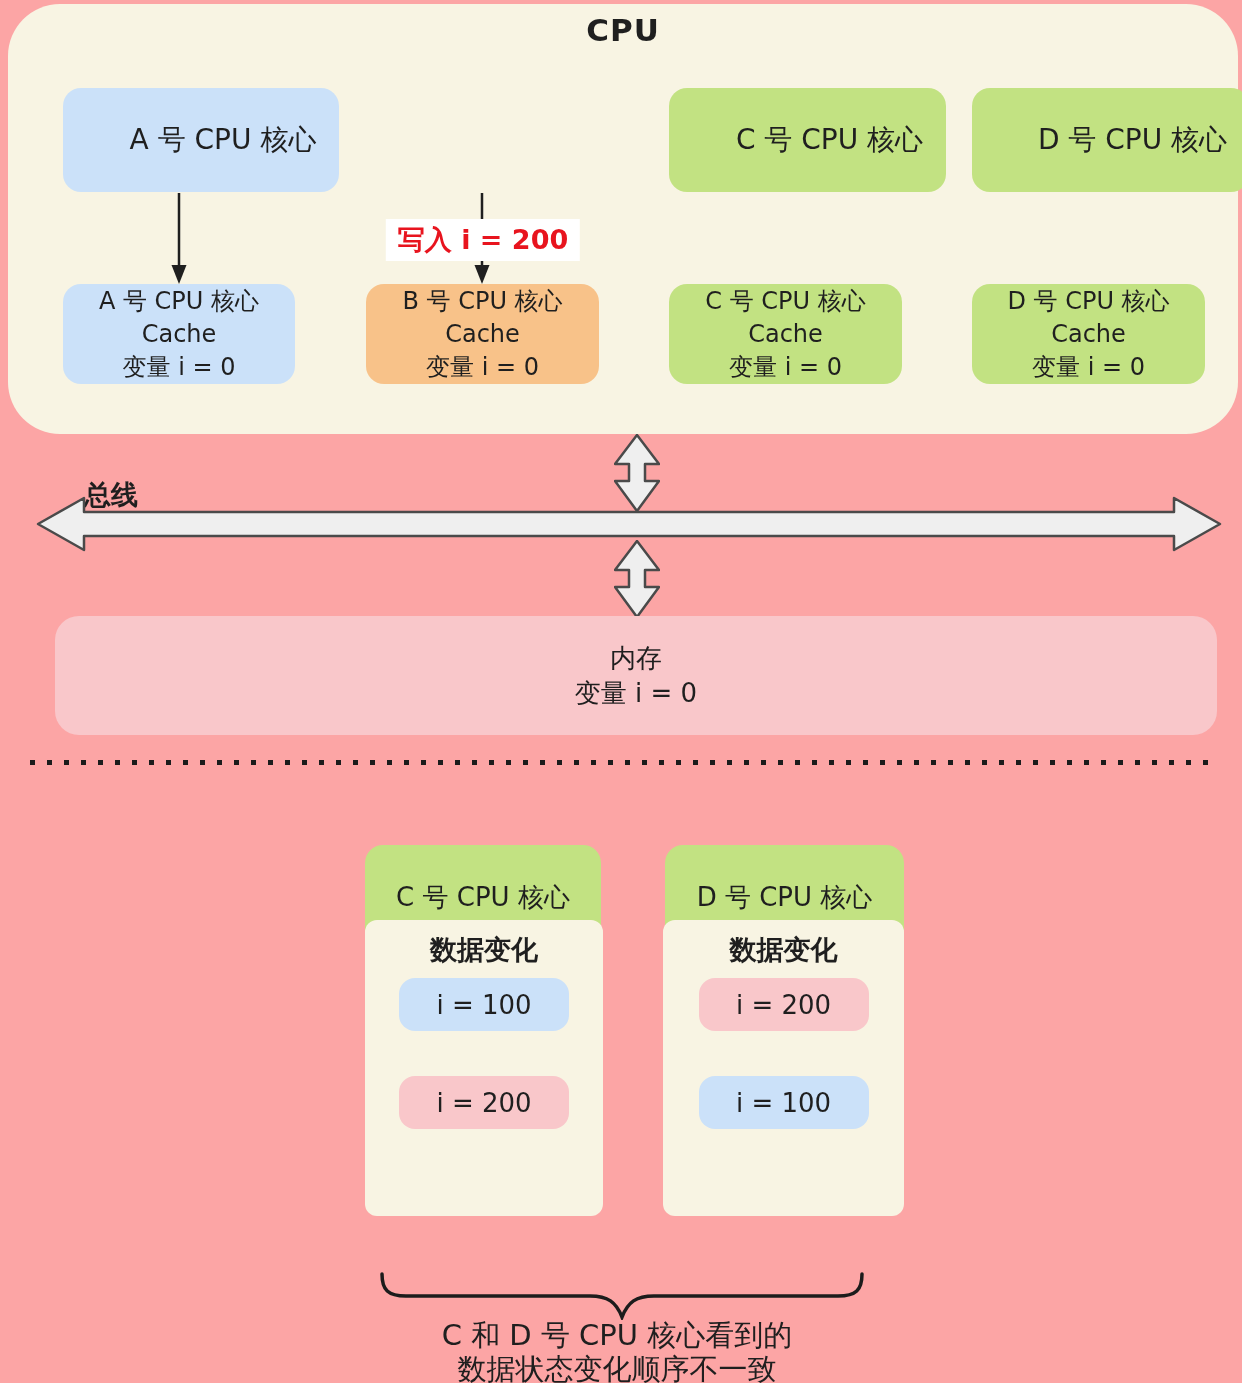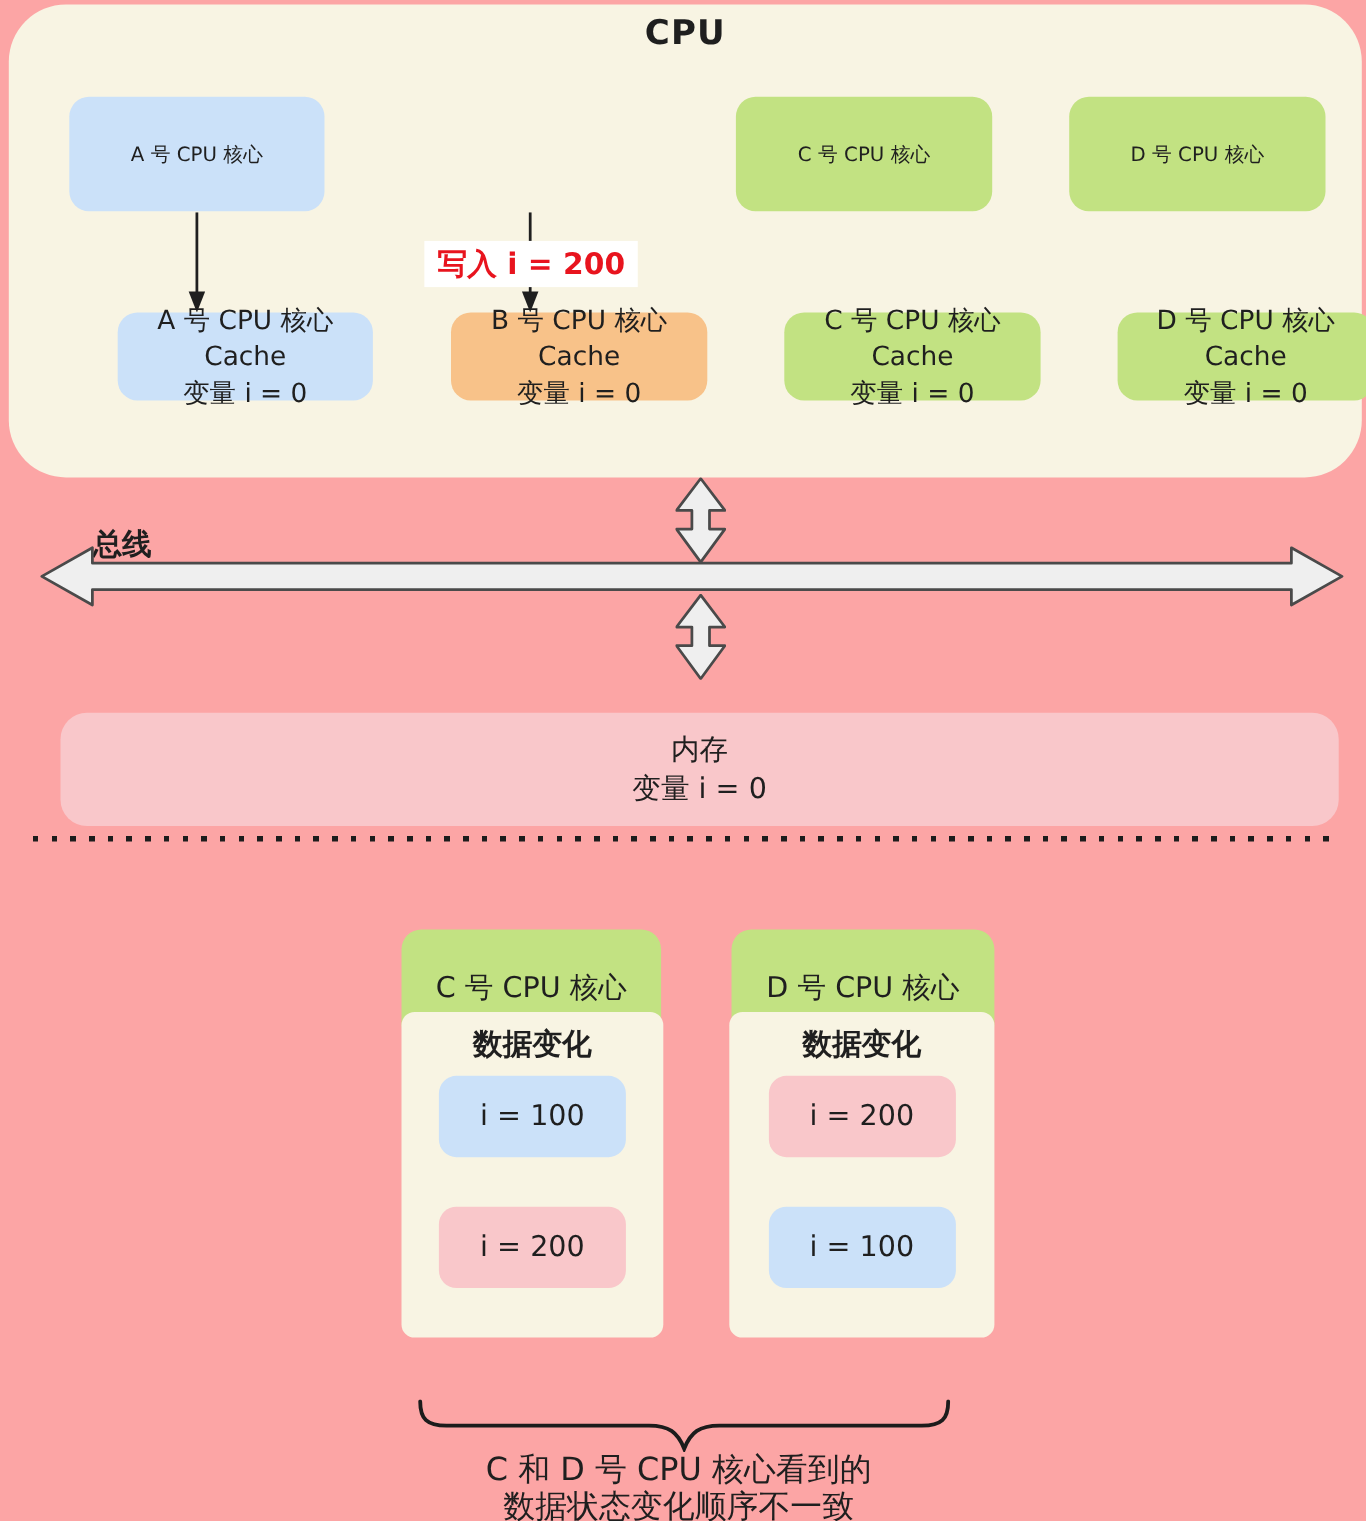--- a/index.html
+++ b/index.html
@@ -8,22 +8,22 @@
     font-family:"DejaVu Sans","Liberation Sans",sans-serif; color:var(--ink,#1f1f1f);
     overflow:hidden;
   }
   
   .cpu-box { position:absolute; left:8px; top:4px; width:1230px; height:430px;
              background:var(--cream); border-radius:52px; }
   .cpu-title { position:absolute; top:8px; left:0; width:100%; text-align:center;
                font-size:31px; font-weight:bold; letter-spacing:1px; }
   .box { position:absolute; border-radius:18px; display:flex; flex-direction:column;
          align-items:center; justify-content:center; text-align:center; }
-  .core  { top:84px; height:104px; font-size:18px; }
-  .cache { top:280px; height:80px; font-size:24px; line-height:33px;margin-left:44px; }
+  .core  { top:84px; height:104px; font-size:28px;padding-left:44px; }
+  .cache { top:280px; height:100px; font-size:24px; line-height:33px; }
   .c0 { left:55px;  width:232px; }
   .c1 { left:358px; width:233px; }
   .c2 { left:661px; width:233px; }
   .c3 { left:964px; width:233px; }
   .fill-blue   { background:var(--blue); }
   .fill-orange { background:var(--orange); }
   .fill-green  { background:var(--green); }
   .fill-pink   { background:var(--pink); }
   .down-arrow { position:absolute; top:189px; width:20px; height:91px; }
   .da-a { left:161px; } .da-b { left:464px; }
@@ -33,34 +33,34 @@
                  background:#ffffff; color:var(--red); font-weight:bold; font-size:27px;
                  padding:3px 12px; white-space:nowrap; z-index:2; }
   .wl-a { left:172px; } .wl-b { left:475px; }
   
   .bus-label { position:absolute; left:84px; top:477px; font-size:27px; font-weight:bold;text-align:right; }
   .bus-svg { position:absolute; left:36px; top:495px; }
   .bus-path { fill:var(--bus-fill); stroke:var(--bus-stroke); stroke-width:2.5; stroke-linejoin:round; }
   .varrow { position:absolute; left:614px; width:46px; height:78px; }
   .va-top { top:434px; } .va-bottom { top:540px; }
   .varrow path { fill:var(--bus-fill); stroke:var(--bus-stroke); stroke-width:2.5; stroke-linejoin:round; }
-  .memory { position:absolute; left:55px; top:616px; width:1162px; height:103px;
+  .memory { position:absolute; left:55px; top:616px; width:1162px; height:119px;
             background:var(--pink); border-radius:24px; display:flex; flex-direction:column;
-            align-items:center; justify-content:center; font-size:26px; line-height:35px;margin-top:32px; }
+            align-items:center; justify-content:center; font-size:26px; line-height:35px; }
   .dotted { position:absolute; left:30px; top:760px; width:1188px; height:5px;
             background:repeating-linear-gradient(90deg,#1c1c1c 0 5px,transparent 5px 17px); }
   
   .bcore { position:absolute; top:845px; height:104px; border-radius:18px;
            background:var(--green); display:flex; align-items:center; justify-content:center;
            font-size:26px; }
   .bcore-c { left:365px; width:236px; } .bcore-d { left:665px; width:239px; }
   .panel { position:absolute; top:920px; height:296px; background:var(--cream); border-radius:12px; }
   .panel-c { left:365px; width:238px; } .panel-d { left:663px; width:241px; }
   .panel-title { margin:12px 0 0 0; text-align:center; font-size:27px; font-weight:bold; line-height:36px; }
-  .change { width:170px; height:74px; margin:0 auto; border-radius:16px;
+  .change { width:170px; height:53px; margin:0 auto; border-radius:16px;
             display:flex; align-items:center; justify-content:center; font-size:26px; }
   .chg-1 { margin-top:10px; } .chg-2 { margin-top:45px; }
   .brace-svg { position:absolute; left:380px; top:1272px; }
   .brace-path { fill:none; stroke:#1c1c1c; stroke-width:3.5; stroke-linecap:round; }
   .caption { position:absolute; left:0; top:1318px; width:1234px; text-align:center;
              font-size:29px; line-height:34px; font-weight:500; }
 </style>
 </head>
 <body>
 

